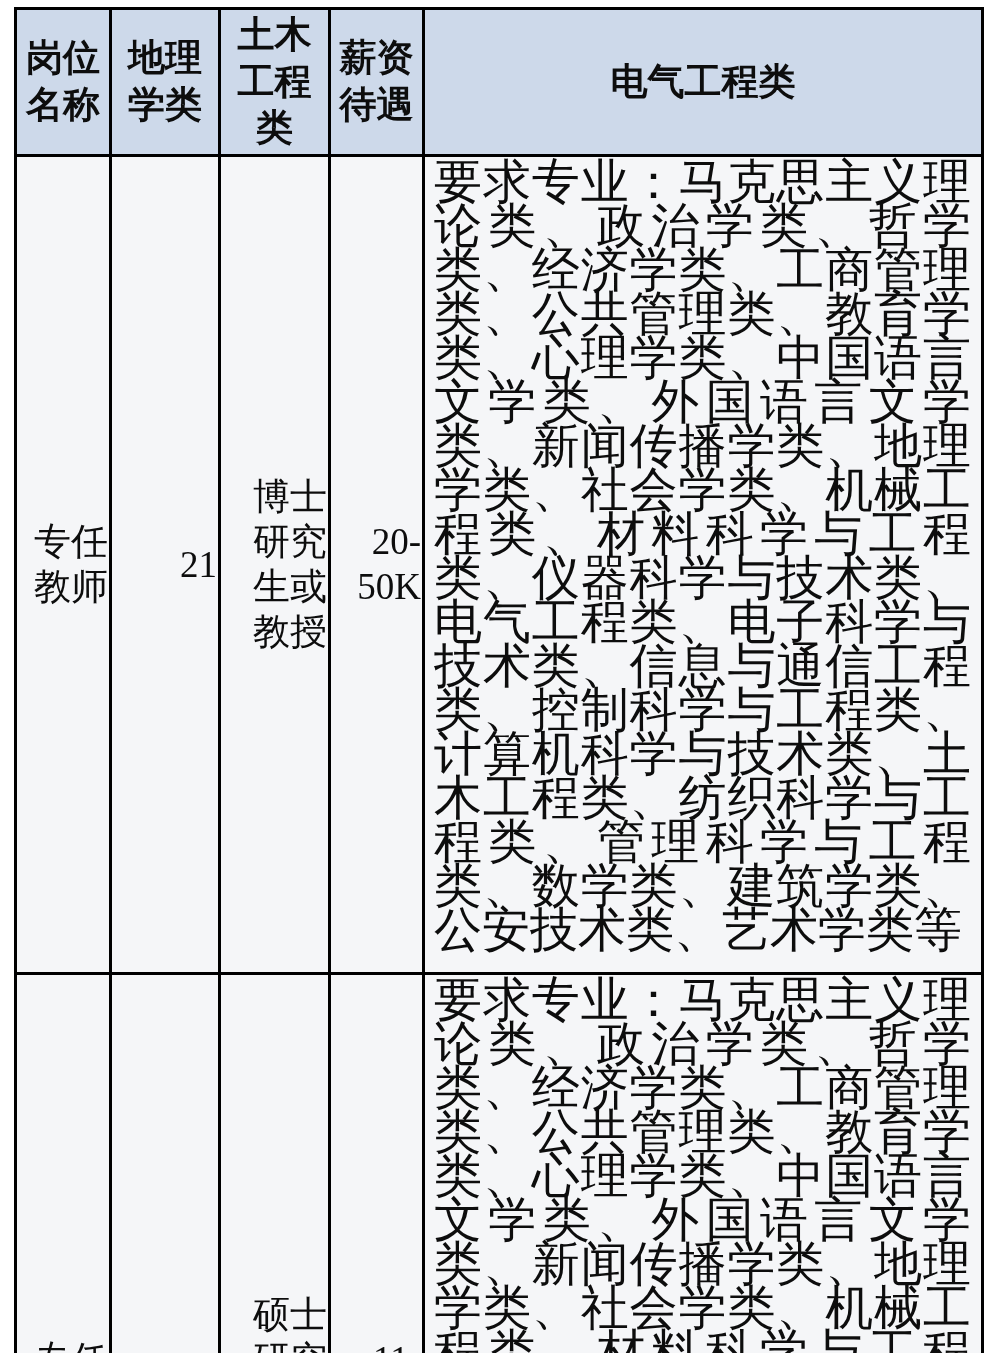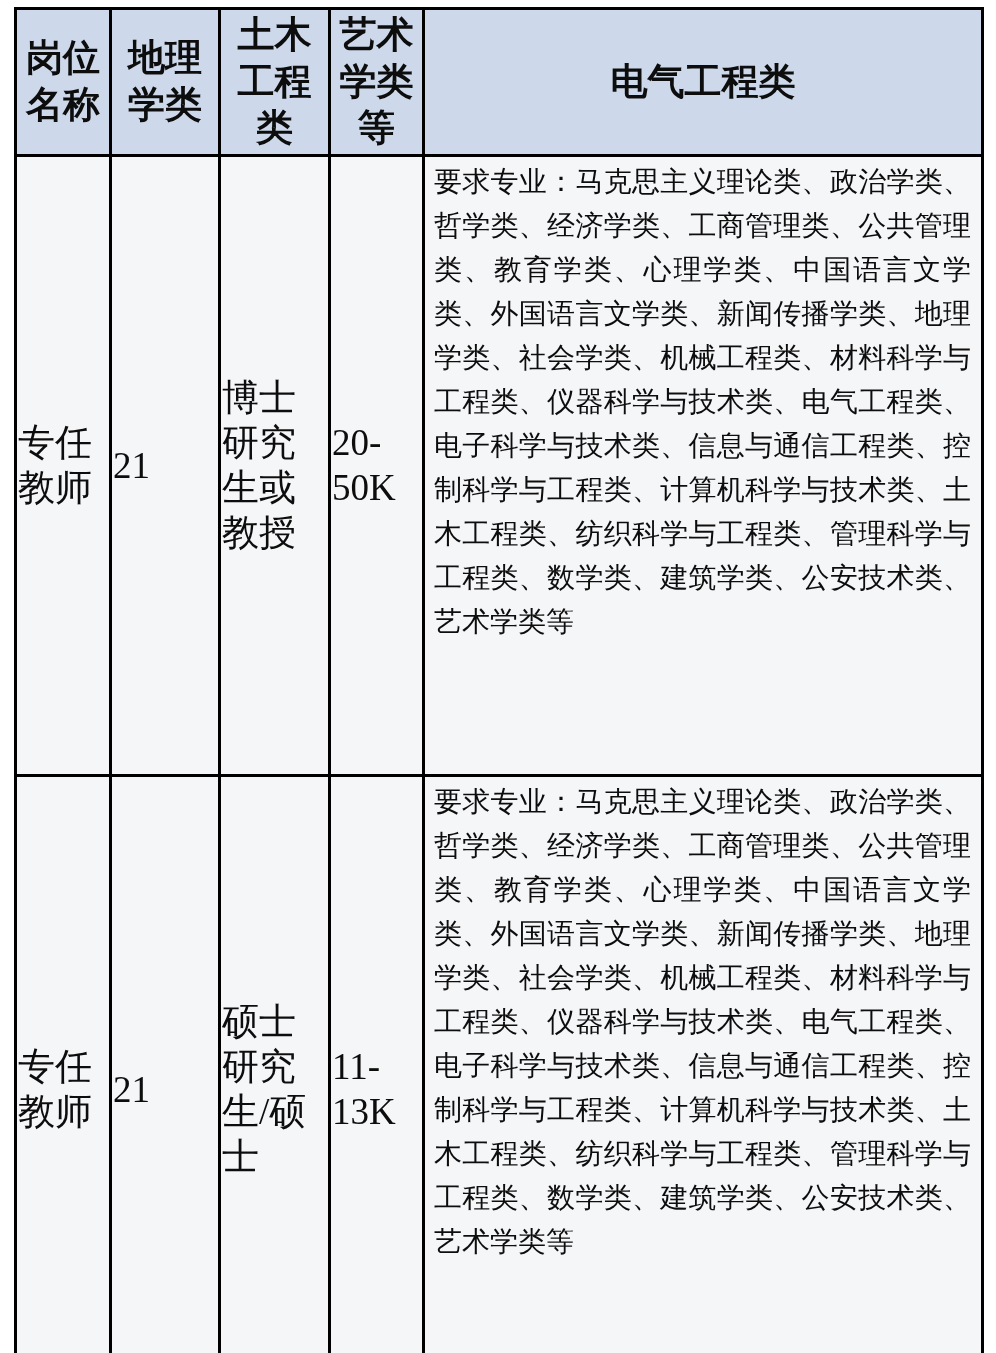--- a/index.html
+++ b/index.html
@@ -35,29 +35,29 @@
     text-align:center;
     vertical-align:middle;
     height:96px;
     padding:2px 2px;
   }
   .job-table td{
     background:var(--body-bg);
     font-size:37px;
   }
   td.c{
-    text-align:left;
+    text-align:right;
     vertical-align:middle;
     line-height:1.22;
     padding:2px 1px;
   }
   td.desc{
     vertical-align:top;
     text-align:justify;
-    font-size:28px;
+    font-size:48px;
     line-height:44px;
     padding:3px 10px 20px 9px;
     word-break:normal;
     overflow-wrap:break-word;
   }
   tr.row-1 td{height:620px;}
   tr.row-2 td{height:628px;}
 </style>
 </head>
 <body>
@@ -69,21 +69,21 @@
       <col style="width:109px">
       <col style="width:110px">
       <col style="width:94px">
       <col style="width:559px">
     </colgroup>
     <thead>
       <tr>
         <th>岗位名称</th>
         <th>地理学类</th>
         <th>土木工程类</th>
-        <th>艺术学类等</th>
+        <th>薪资待遇</th>
         <th>电气工程类</th>
       </tr>
     </thead>
     <tbody>
       <tr class="row-1">
         <td class="c">专任教师</td>
         <td class="c">21</td>
         <td class="c">博士研究生或教授</td>
         <td class="c">20-50K</td>
         <td class="desc">要求专业：马克思主义理论类、政治学类、哲学类、经济学类、工商管理类、公共管理类、教育学类、心理学类、中国语言文学类、外国语言文学类、新闻传播学类、地理学类、社会学类、机械工程类、材料科学与工程类、仪器科学与技术类、电气工程类、电子科学与技术类、信息与通信工程类、控制科学与工程类、计算机科学与技术类、土木工程类、纺织科学与工程类、管理科学与工程类、数学类、建筑学类、公安技术类、艺术学类等</td>

